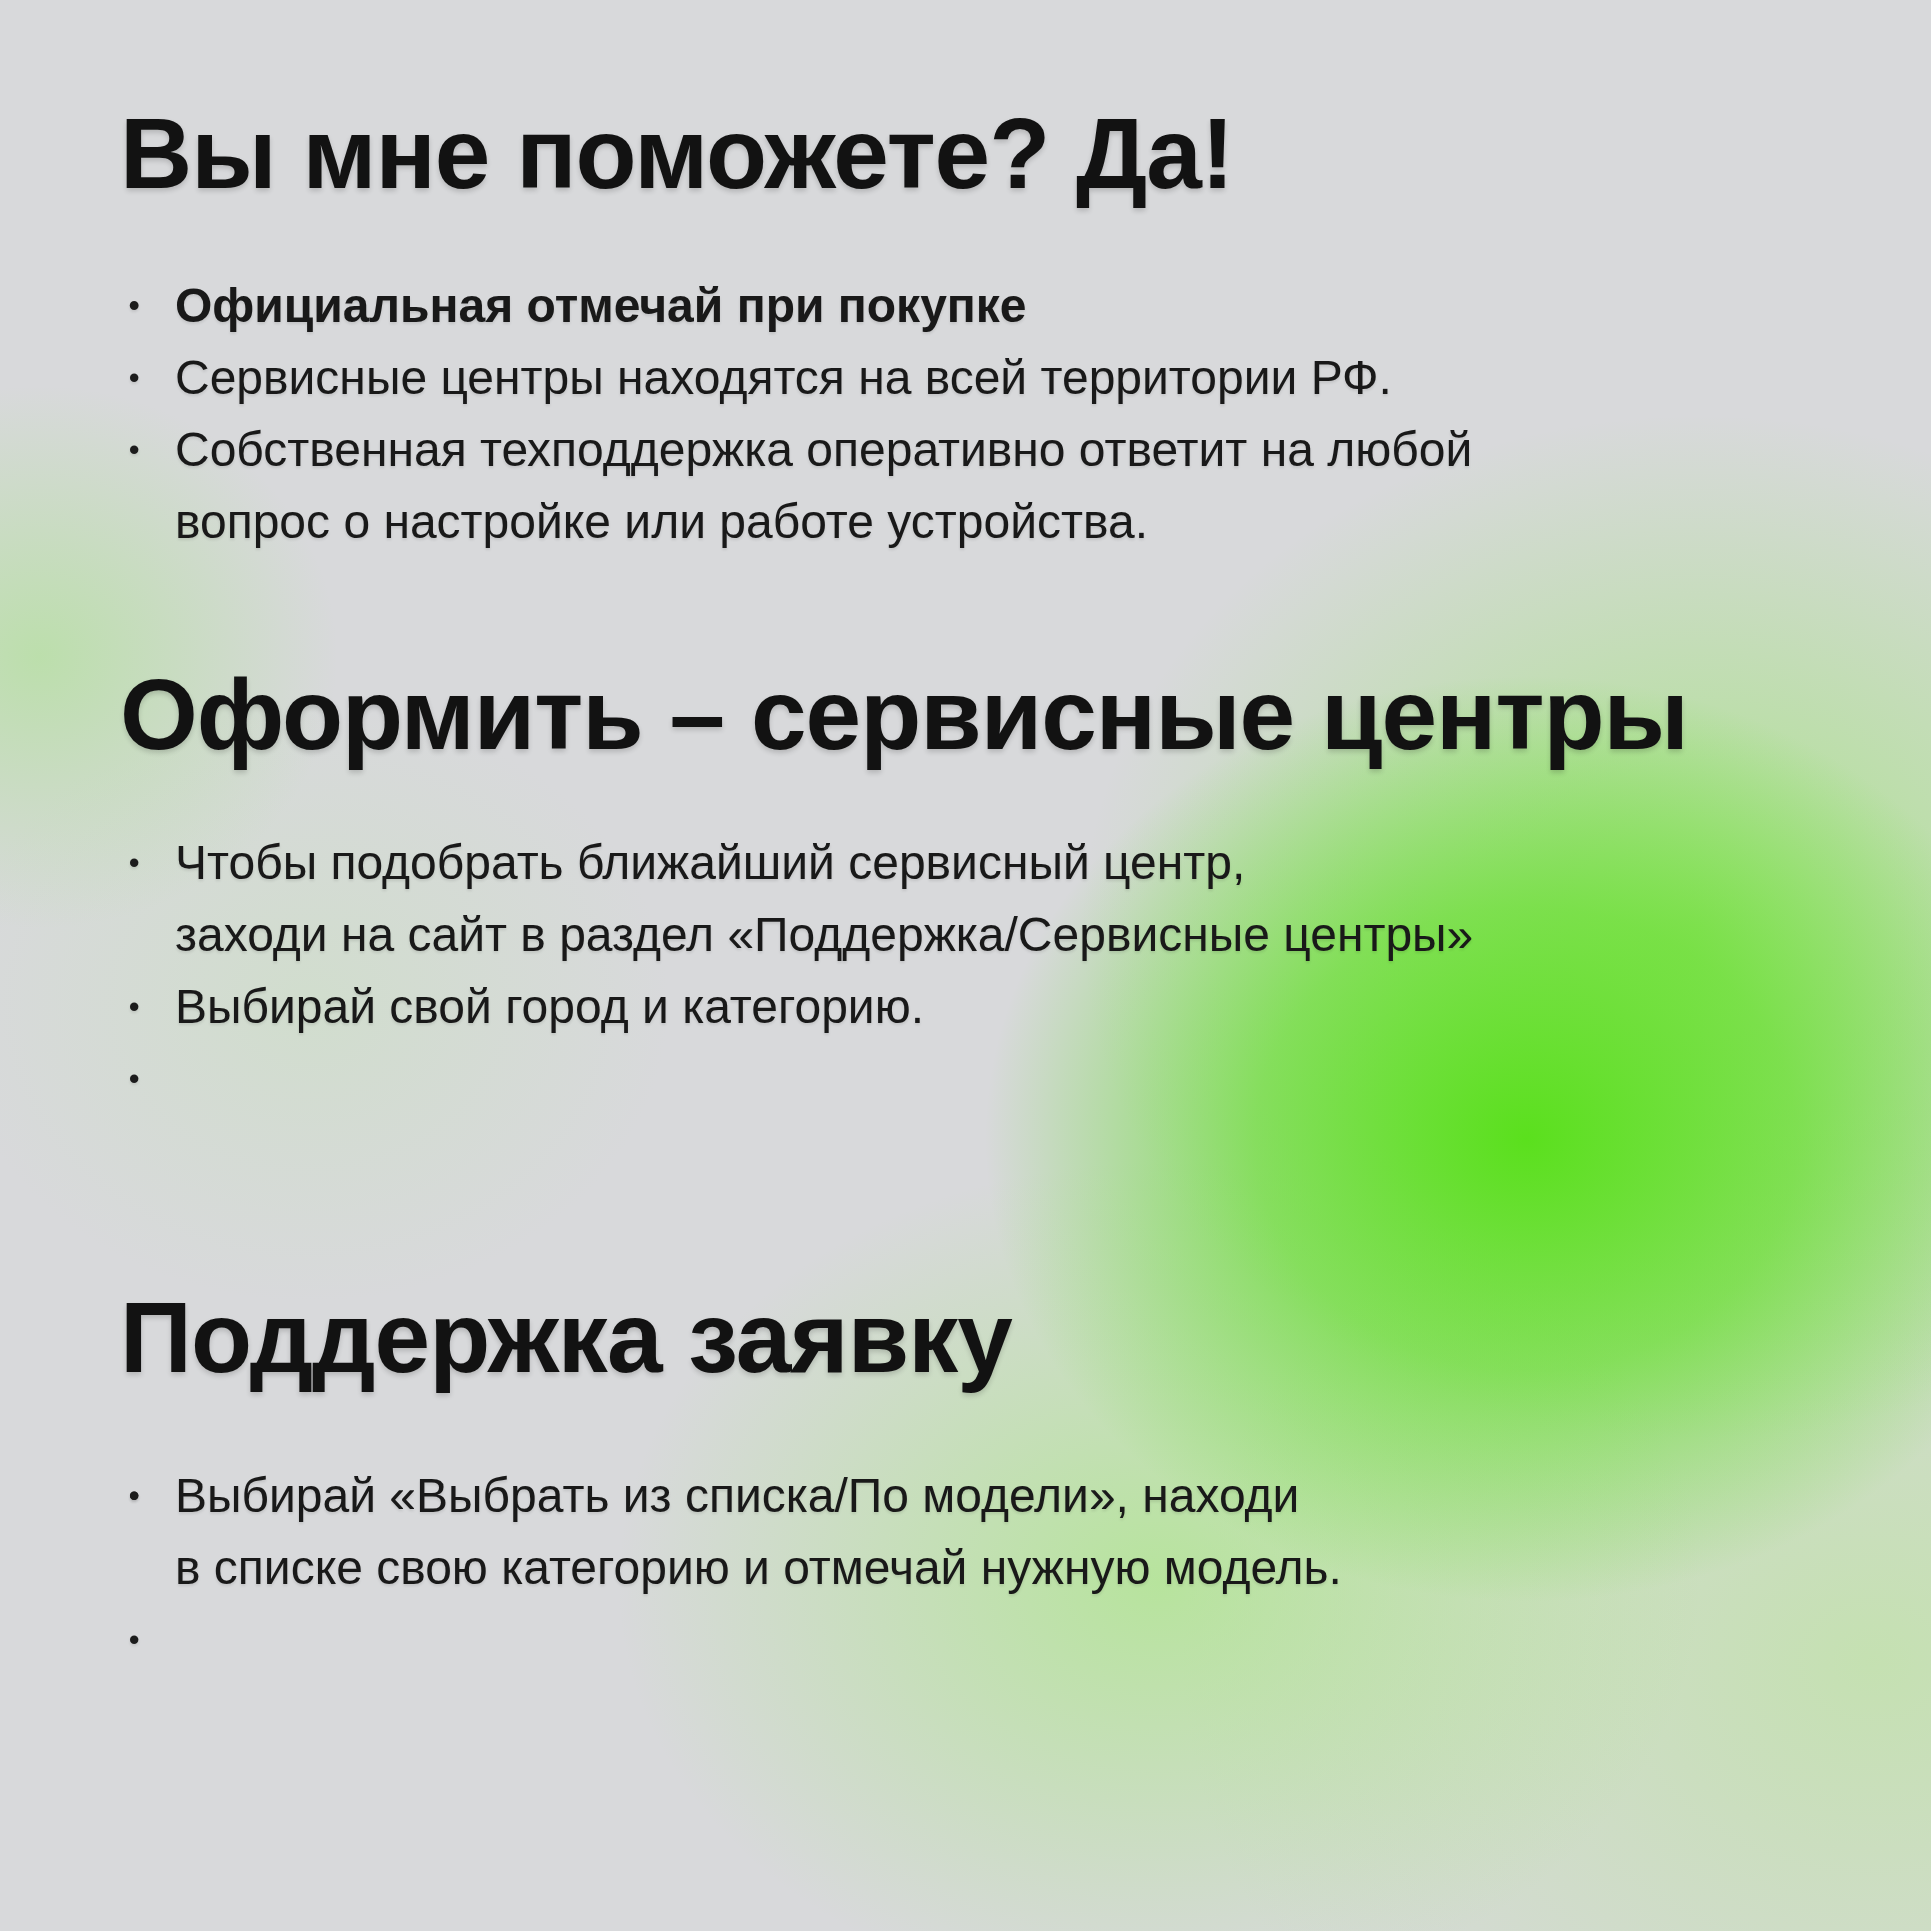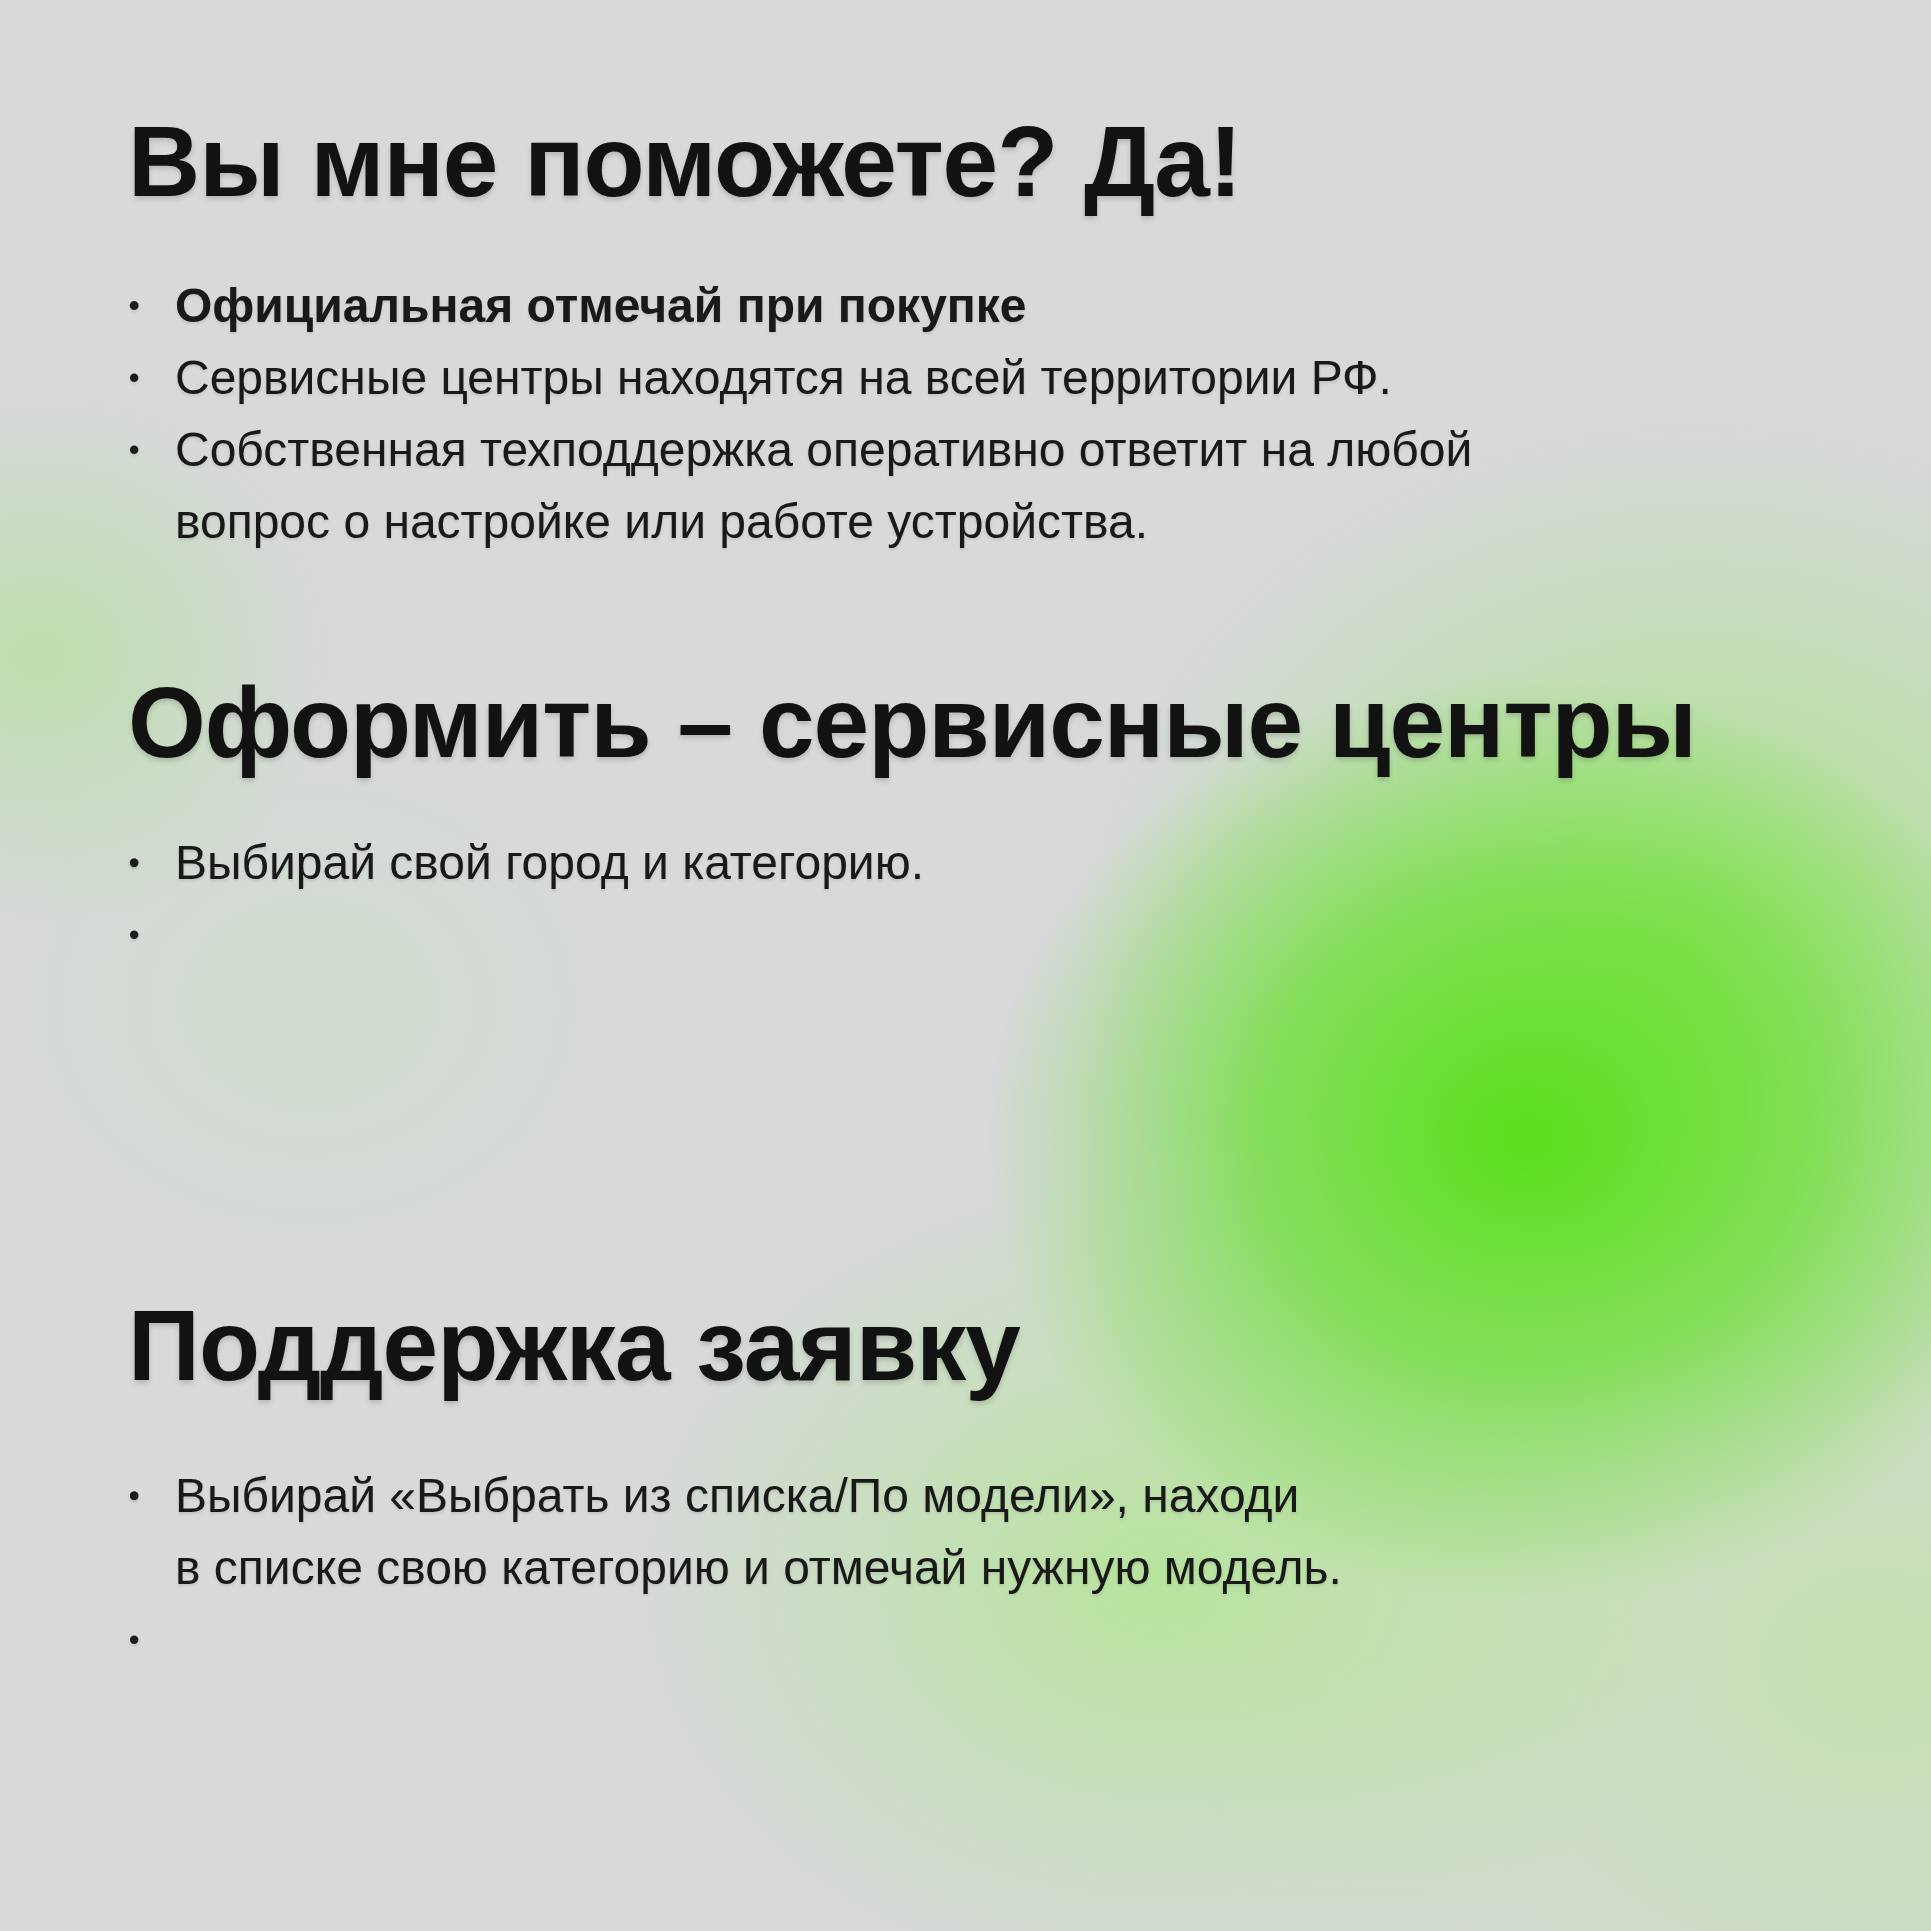--- a/index.html
+++ b/index.html
@@ -21,21 +21,21 @@
       radial-gradient(792px 657px at 1699px 927px,  rgba(133,233,73,0.55) 0%, rgba(133,233,73,0) 78%),
       radial-gradient(695px 541px at 1159px 1583px, rgba(150,238,95,0.50) 0%, rgba(150,238,95,0) 78%),
       radial-gradient(888px 734px at 1873px 1661px, rgba(170,235,120,0.42) 0%, rgba(170,235,120,0) 78%),
       radial-gradient(415px 377px at 39px 657px,    rgba(160,228,125,0.50) 0%, rgba(160,228,125,0) 72%),
       radial-gradient(502px 415px at 309px 1004px,  rgba(190,232,170,0.28) 0%, rgba(190,232,170,0) 72%),
       #d8d9db;
   }
   .heading {
     position: absolute;
     left: 120px;
-    margin: 8px;
+    margin: 0;
     font-size: 100px;
     line-height: 1.1;
     font-weight: 700;
     letter-spacing: -1px;
     color: #121212;
     white-space: nowrap;
     text-shadow: 0 2.9px 5.8px rgba(0,0,0,0.16);
   }
   #heading-1 { top: 98px; }
   #heading-2 { top: 659px; }
@@ -82,21 +82,21 @@
     <ul class="bullets" id="bullets-1">
         <li class="bullet-item bold"><span class="dot">•</span><span>Официальная отмечай при покупке</span></li>
         <li class="bullet-item"><span class="dot">•</span><span>Сервисные центры находятся на всей территории РФ.</span></li>
         <li class="bullet-item"><span class="dot">•</span><span>Собственная техподдержка оперативно ответит на любой<br>вопрос о настройке или работе устройства.</span></li>
       </ul>
   </section>
 
   <section>
     <h1 class="heading" id="heading-2">Оформить – сервисные центры</h1>
     <ul class="bullets" id="bullets-2">
-        <li class="bullet-item"><span class="dot">•</span></li>
+        <li class="bullet-item"><span class="dot">•</span><span>Чтобы подобрать ближайший сервисный центр,<br>заходи на сайт в раздел «Поддержка/Сервисные центры»</span></li>
         <li class="bullet-item"><span class="dot">•</span><span>Выбирай свой город и категорию.</span></li>
         <li class="bullet-item"><span class="dot">•</span></li>
       </ul>
   </section>
 
   <section>
     <h1 class="heading" id="heading-3">Поддержка заявку</h1>
     <ul class="bullets" id="bullets-3">
         <li class="bullet-item"><span class="dot">•</span></li>
         <li class="bullet-item"><span class="dot">•</span><span>Выбирай «Выбрать из списка/По модели», находи<br>в списке свою категорию и отмечай нужную модель.</span></li>

